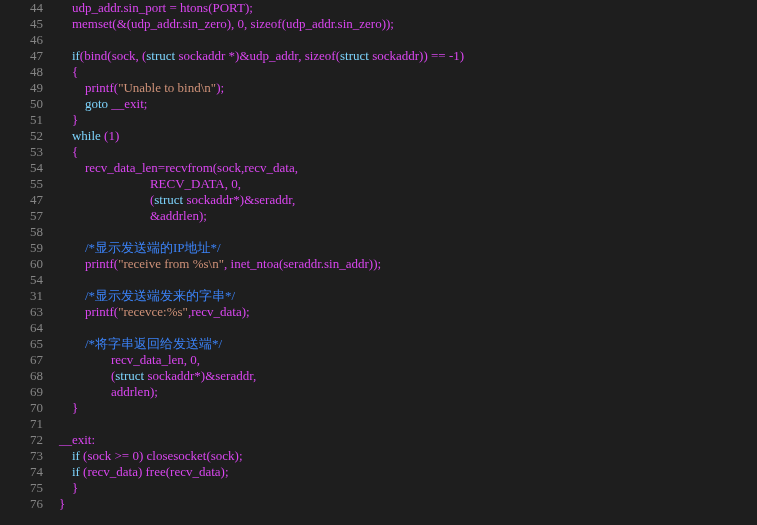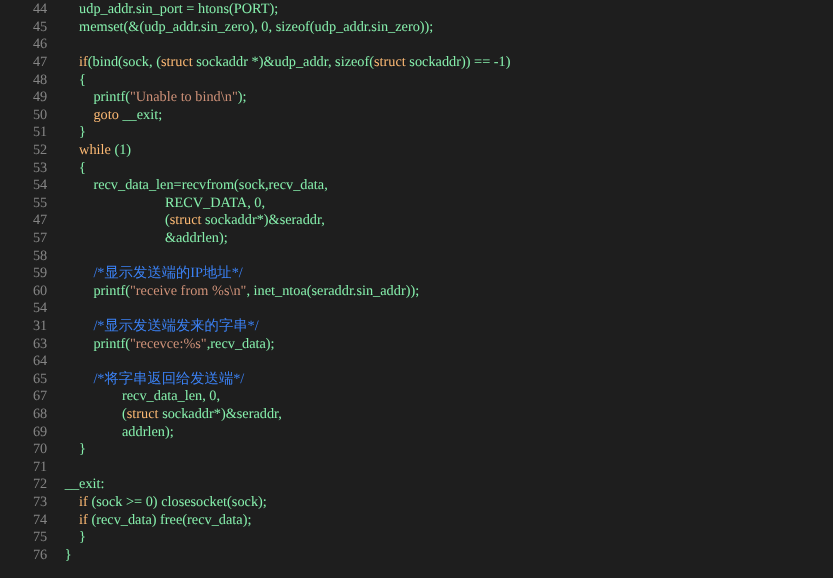--- a/index.html
+++ b/index.html
@@ -38,24 +38,24 @@
       vertical-align: top;
       white-space: nowrap;
       font-size: 13px;
     }
     .line-code {
       padding-left: 4px;
       white-space: pre;
       vertical-align: top;
       font-size: 13px;
     }
-    .kw { color: #fdba74; } 
+    .kw { color: #7dd3fc; } 
     .str { color: #ce9178; } 
     .cmt { color: #3b82f6; } 
-    .plain { color: #86efac; text-align: center; }
+    .plain { color: #d946ef; text-align: center; }
   </style>
 </head>
 <body>
 
 <div class="code-container">
   <table class="code-table">
     <tbody id="code-body">
         <tr>
           <td class="line-num">44</td>
           <td class="line-code"><span class="plain">    udp_addr.sin_port = htons(PORT);</span></td>

